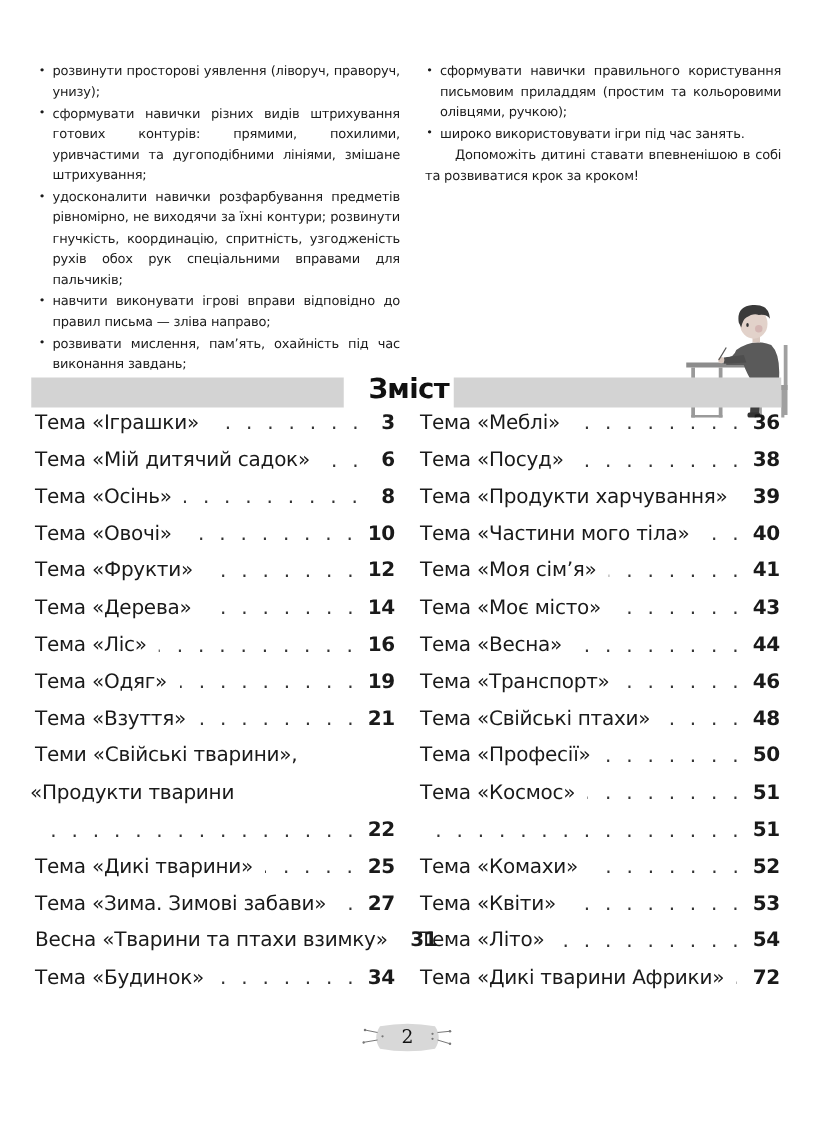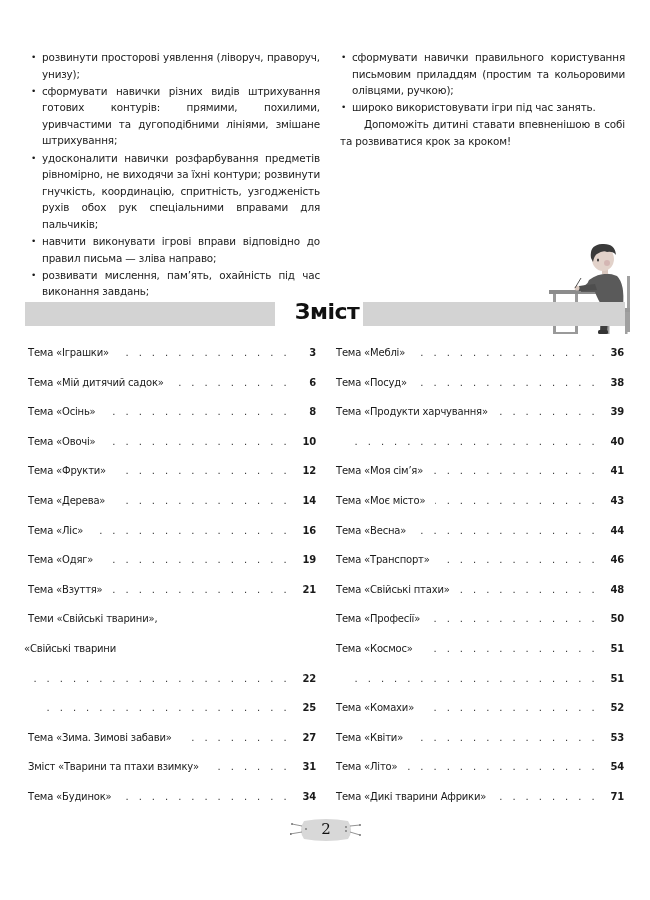--- a/index.html
+++ b/index.html
@@ -81,22 +81,22 @@
       position: absolute;
       left: 545px;
       top: 240px;
       width: 95px;
       height: 100px;
     }
 
     
     .toc-col {
       position: absolute;
-      top: 343px;
-      font-size: 10px;
+      top: 328px;
+      font-size: 16px;
       letter-spacing: -0.2px;
     }
     .toc-left { left: 28px; width: 288px; }
     .toc-right { left: 336px; width: 288px; }
     .toc-row {
       display: flex;
       align-items: baseline;
       height: 29.6px;
       line-height: 20px;
       white-space: nowrap;
@@ -240,37 +240,38 @@
     </div>
   <div class="toc-row">
       <span class="t">Тема «Взуття»</span>
       <span class="dots">. . . . . . . . . . . . . . . . . . . . . . . . . . . . .</span>
       <span class="p">21</span>
     </div>
   <div class="toc-row nodots">
       <span class="t">Теми «Свійські тварини»,</span>
     </div>
   <div class="toc-row nodots outdent">
-      <span class="t">«Свійські тварини</span>
+      <span class="t">«Продукти тварини</span>
     </div>
   <div class="toc-row outdent">
       <span class="dots">. . . . . . . . . . . . . . . . . . . . . . . . . . . . .</span>
       <span class="p">22</span>
     </div>
   <div class="toc-row">
+      <span class="t">Тема «Дикі тварини»</span>
       <span class="dots">. . . . . . . . . . . . . . . . . . . . . . . . . . . . .</span>
       <span class="p">25</span>
     </div>
   <div class="toc-row">
       <span class="t">Тема «Зима. Зимові забави»</span>
       <span class="dots">. . . . . . . . . . . . . . . . . . . . . . . . . . . . .</span>
       <span class="p">27</span>
     </div>
   <div class="toc-row">
-      <span class="t">Зміст «Тварини та птахи взимку»</span>
+      <span class="t">Весна «Тварини та птахи взимку»</span>
       <span class="dots">. . . . . . . . . . . . . . . . . . . . . . . . . . . . .</span>
       <span class="p">31</span>
     </div>
   <div class="toc-row">
       <span class="t">Тема «Будинок»</span>
       <span class="dots">. . . . . . . . . . . . . . . . . . . . . . . . . . . . .</span>
       <span class="p">34</span>
     </div>
 </div>
 
@@ -284,20 +285,21 @@
       <span class="t">Тема «Посуд»</span>
       <span class="dots">. . . . . . . . . . . . . . . . . . . . . . . . . . . . .</span>
       <span class="p">38</span>
     </div>
   <div class="toc-row">
       <span class="t">Тема «Продукти харчування»</span>
       <span class="dots">. . . . . . . . . . . . . . . . . . . . . . . . . . . . .</span>
       <span class="p">39</span>
     </div>
   <div class="toc-row">
+      <span class="t">Тема «Частини мого тіла»</span>
       <span class="dots">. . . . . . . . . . . . . . . . . . . . . . . . . . . . .</span>
       <span class="p">40</span>
     </div>
   <div class="toc-row">
       <span class="t">Тема «Моя сім’я»</span>
       <span class="dots">. . . . . . . . . . . . . . . . . . . . . . . . . . . . .</span>
       <span class="p">41</span>
     </div>
   <div class="toc-row">
       <span class="t">Тема «Моє місто»</span>
@@ -344,21 +346,21 @@
       <span class="p">53</span>
     </div>
   <div class="toc-row">
       <span class="t">Тема «Літо»</span>
       <span class="dots">. . . . . . . . . . . . . . . . . . . . . . . . . . . . .</span>
       <span class="p">54</span>
     </div>
   <div class="toc-row">
       <span class="t">Тема «Дикі тварини Африки»</span>
       <span class="dots">. . . . . . . . . . . . . . . . . . . . . . . . . . . . .</span>
-      <span class="p">71</span>
+      <span class="p">72</span>
     </div>
 </div>
 
 <div class="page-badge">
   <svg width="72" height="24" viewBox="0 0 72 24">
     <path d="M14 3 Q36 -1 58 3 Q64 12 58 21 Q36 25 14 21 Q8 12 14 3 Z" fill="#d8d8d8"></path>
     <line x1="2" y1="6" x2="12" y2="8" stroke="#777" stroke-width="0.8"></line>
     <circle cx="2" cy="6" r="1" fill="#777"></circle>
     <line x1="0" y1="16" x2="12" y2="14" stroke="#777" stroke-width="0.8"></line>
     <circle cx="0.8" cy="16" r="1" fill="#777"></circle>

